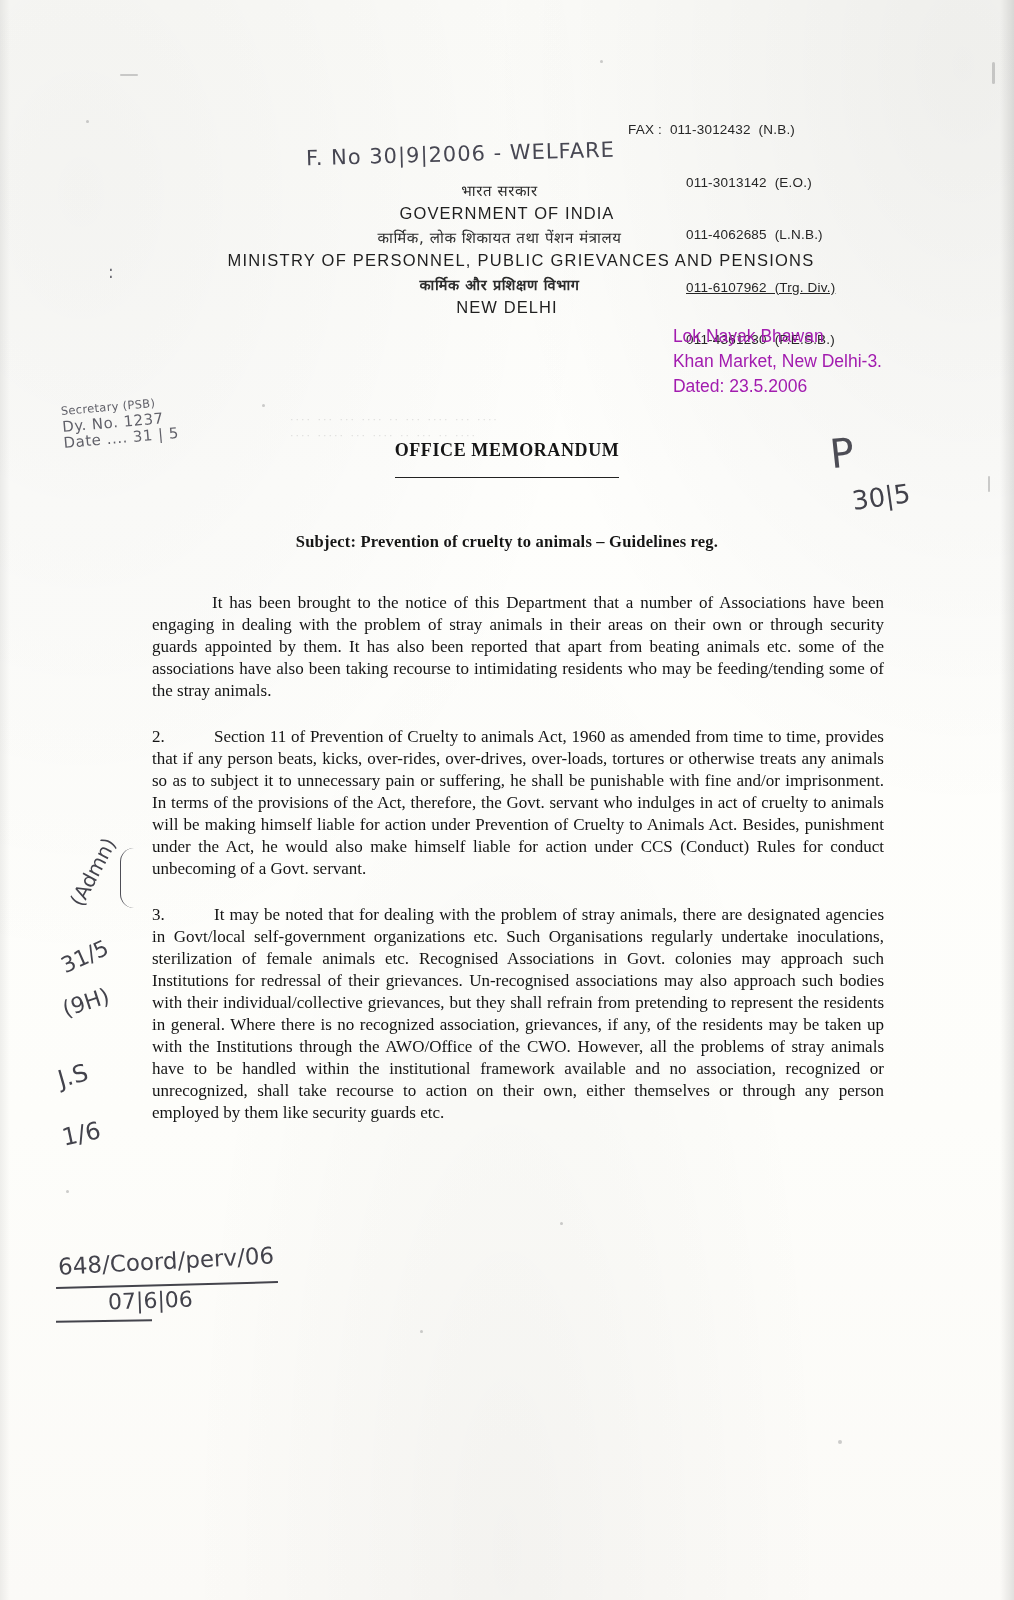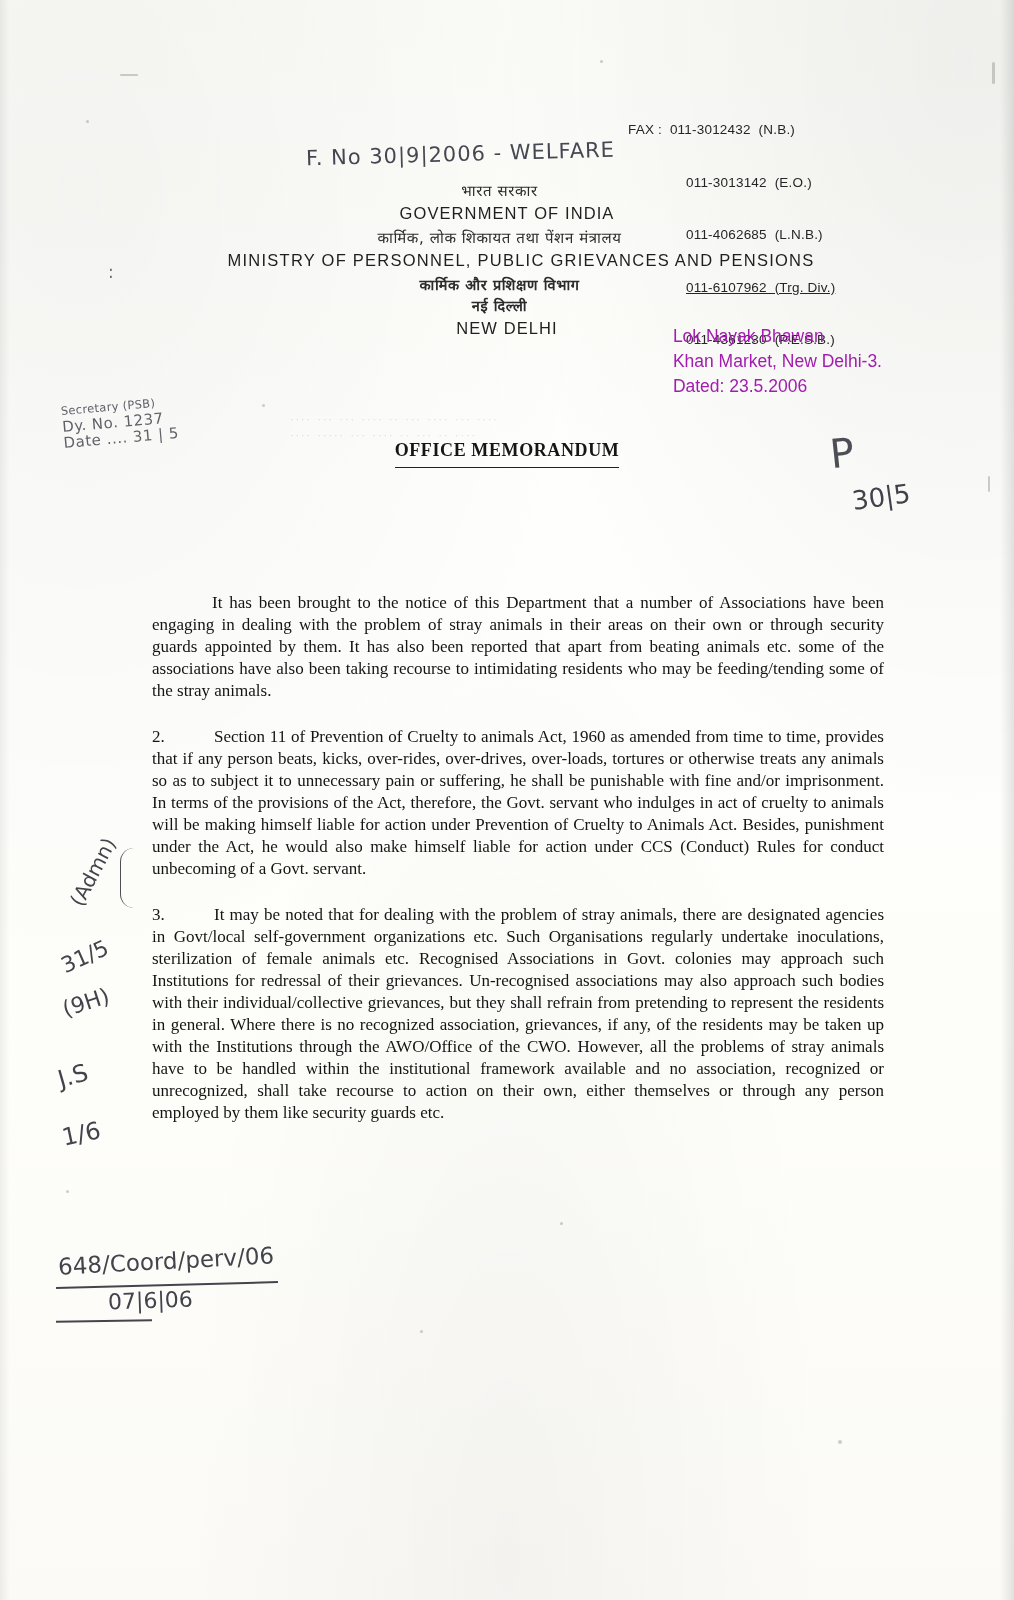--- a/index.html
+++ b/index.html
@@ -119,21 +119,21 @@
     width: 1014px;
     text-align: center;
     font-family: "Liberation Serif", serif;
     font-weight: bold;
     font-size: 18px;
     letter-spacing: 0.6px;
     color: #161616;
   }
   .om-title span {
     border-bottom: 1.4px solid #222;
-    padding-bottom: 7px;
+    padding-bottom: 17px;
   }
 
   
   .subject {
     position: absolute;
     left: 0;
     top: 532px;
     width: 1014px;
     text-align: center;
     font-family: "Liberation Serif", serif;
@@ -327,34 +327,34 @@
   </div>
 
   <div class="file-no">F. No  30|9|2006 - WELFARE</div>
 
   <div class="letterhead">
     <div class="lh-hi">भारत सरकार</div>
     <div class="lh-en">GOVERNMENT OF INDIA</div>
     <div class="lh-hi">कार्मिक, लोक शिकायत तथा पेंशन मंत्रालय</div>
     <div class="lh-en wide">MINISTRY OF PERSONNEL, PUBLIC GRIEVANCES AND PENSIONS</div>
     <div class="lh-hi small">कार्मिक और प्रशिक्षण विभाग</div>
-    <div class="lh-hi small">नई दिल्ली</div>
     <div class="lh-en">NEW DELHI</div>
   </div>
 
   <div class="addr">
     <div>Lok Nayak Bhawan</div>
     <div>Khan Market, New Delhi-3.</div>
     <div>Dated: 23.5.2006</div>
   </div>
 
   <div class="om-title">
     <span>OFFICE MEMORANDUM</span>
   </div>
 
+  <div class="subject">Subject: Prevention of cruelty to animals – Guidelines reg.</div>
 
   <div class="body-text">
     <p class="para first">It has been brought to the notice of this Department that a number of Associations have been engaging in dealing with the problem of stray animals in their areas on their own or through security guards appointed by them.  It has also been reported that apart from beating animals etc. some of the associations have also been taking recourse to intimidating residents who may be feeding/tending some of the stray animals.</p>
     <p class="para">
       <span class="num">2.</span><span>Section 11 of Prevention of Cruelty to animals Act, 1960 as amended from time to time, provides that if any person beats, kicks, over-rides, over-drives, over-loads, tortures or otherwise treats any animals so as to subject it to unnecessary pain or suffering, he shall be punishable with fine and/or imprisonment.   In terms of the provisions of the Act, therefore, the Govt. servant who indulges in act of cruelty to animals will be making himself liable for action under Prevention of Cruelty to Animals Act.  Besides, punishment under the Act, he would also make himself liable for action under CCS (Conduct) Rules for conduct unbecoming of a Govt. servant.</span>
     </p>
     <p class="para">
       <span class="num">3.</span><span>It may be noted that for dealing with the problem of stray animals, there are designated agencies in Govt/local self-government organizations etc.  Such Organisations regularly undertake inoculations, sterilization of female animals etc.    Recognised Associations in Govt. colonies may approach such Institutions for redressal of their grievances.    Un-recognised associations may also approach such bodies with their individual/collective grievances, but they shall refrain from pretending to represent the residents in general.  Where there is no recognized association, grievances, if any, of the residents may be taken up with the Institutions through the AWO/Office of the CWO.  However, all the problems of stray animals have to be handled within the institutional framework available and no association, recognized or unrecognized, shall take recourse to action on their own, either themselves or through any  person employed by them like security guards etc.</span>
     </p>
   </div>

